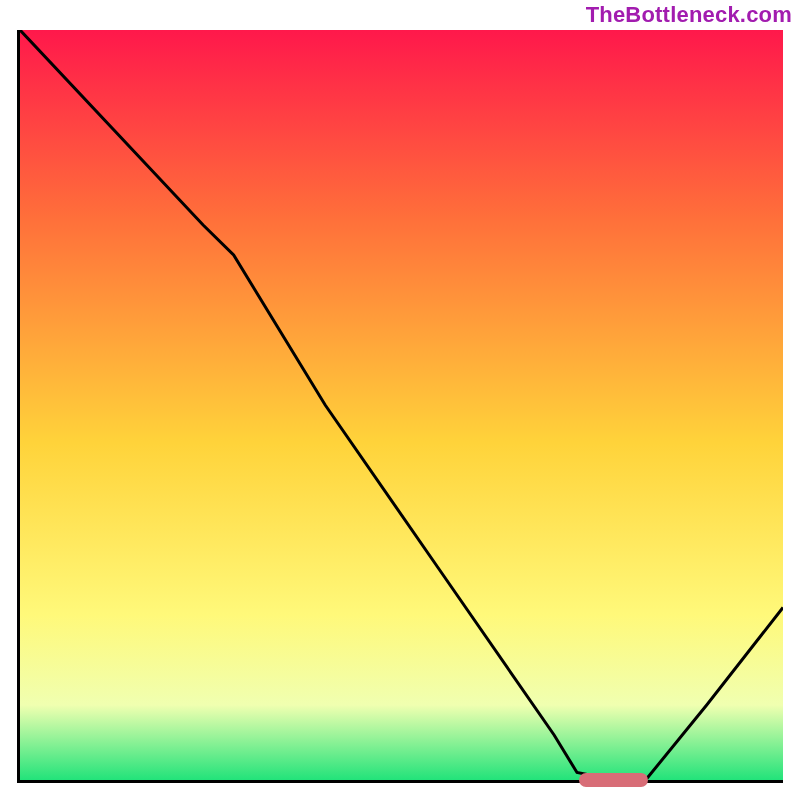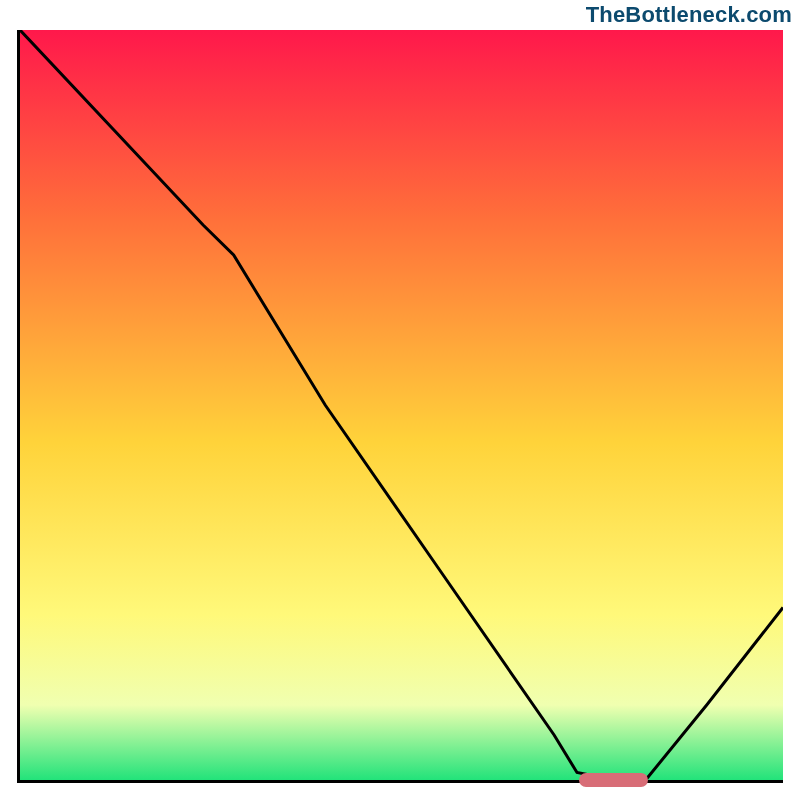--- a/index.html
+++ b/index.html
@@ -10,21 +10,21 @@
     font-family: Arial, Helvetica, sans-serif;
     position: relative;
     overflow: hidden;
   }
   .watermark {
     position: absolute;
     top: 2px;
     right: 8px;
     font-size: 22px;
     font-weight: 600;
-    color: #0c4a6e;
+    color: #a21caf;
     letter-spacing: 0.2px;
     z-index: 10;
     margin-left: 7px;
   }
   .plot-wrap {
     position: absolute;
     left: 17px;
     top: 30px;
     width: 766px;
     height: 753px;

